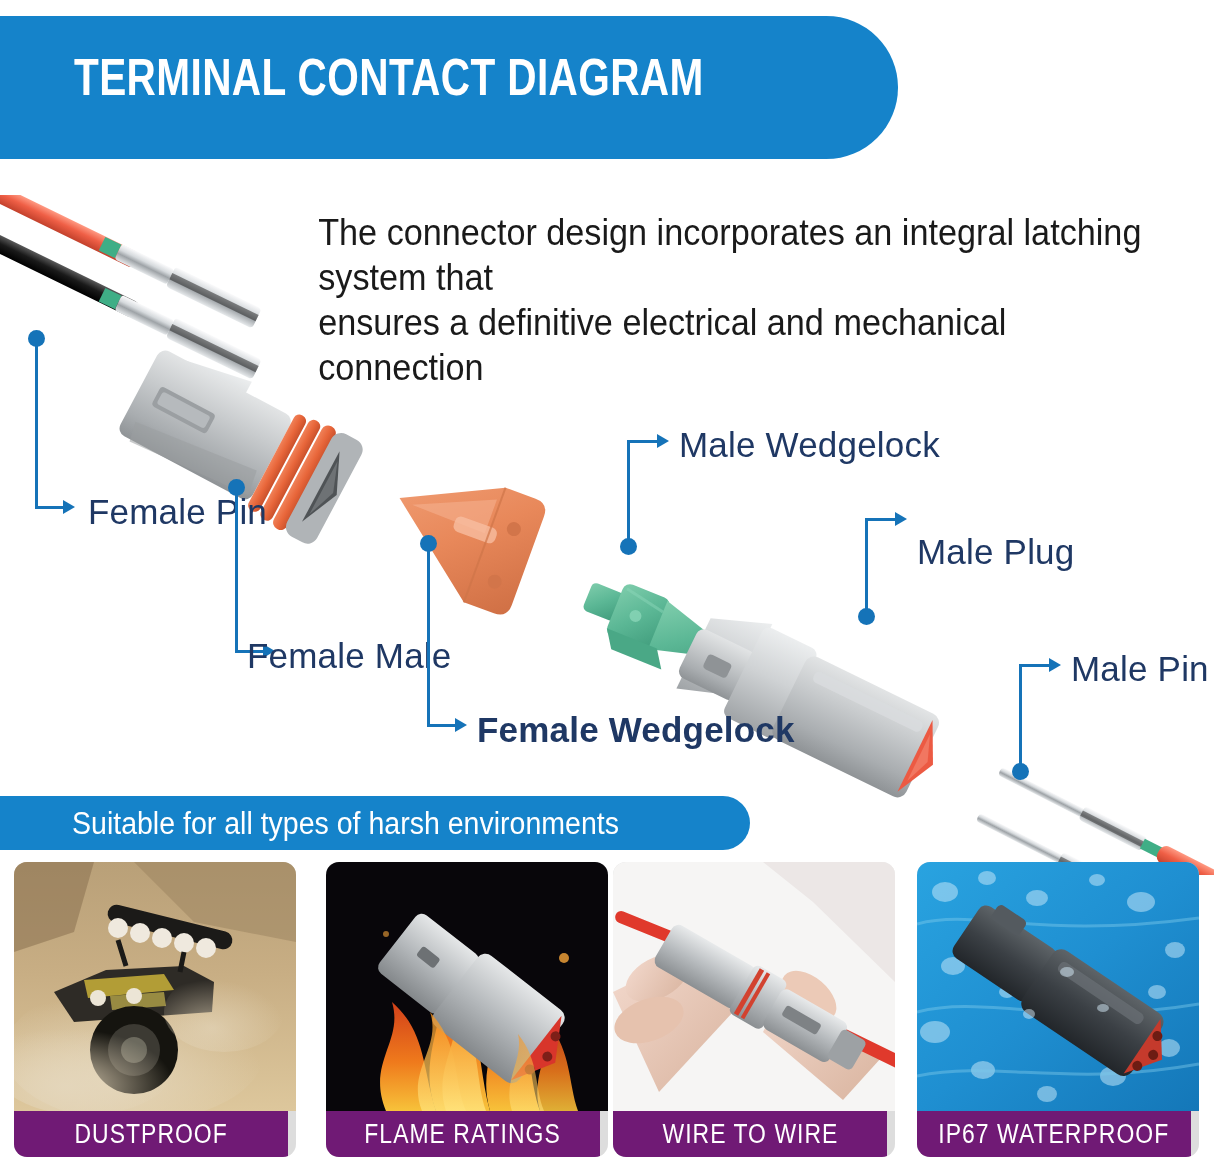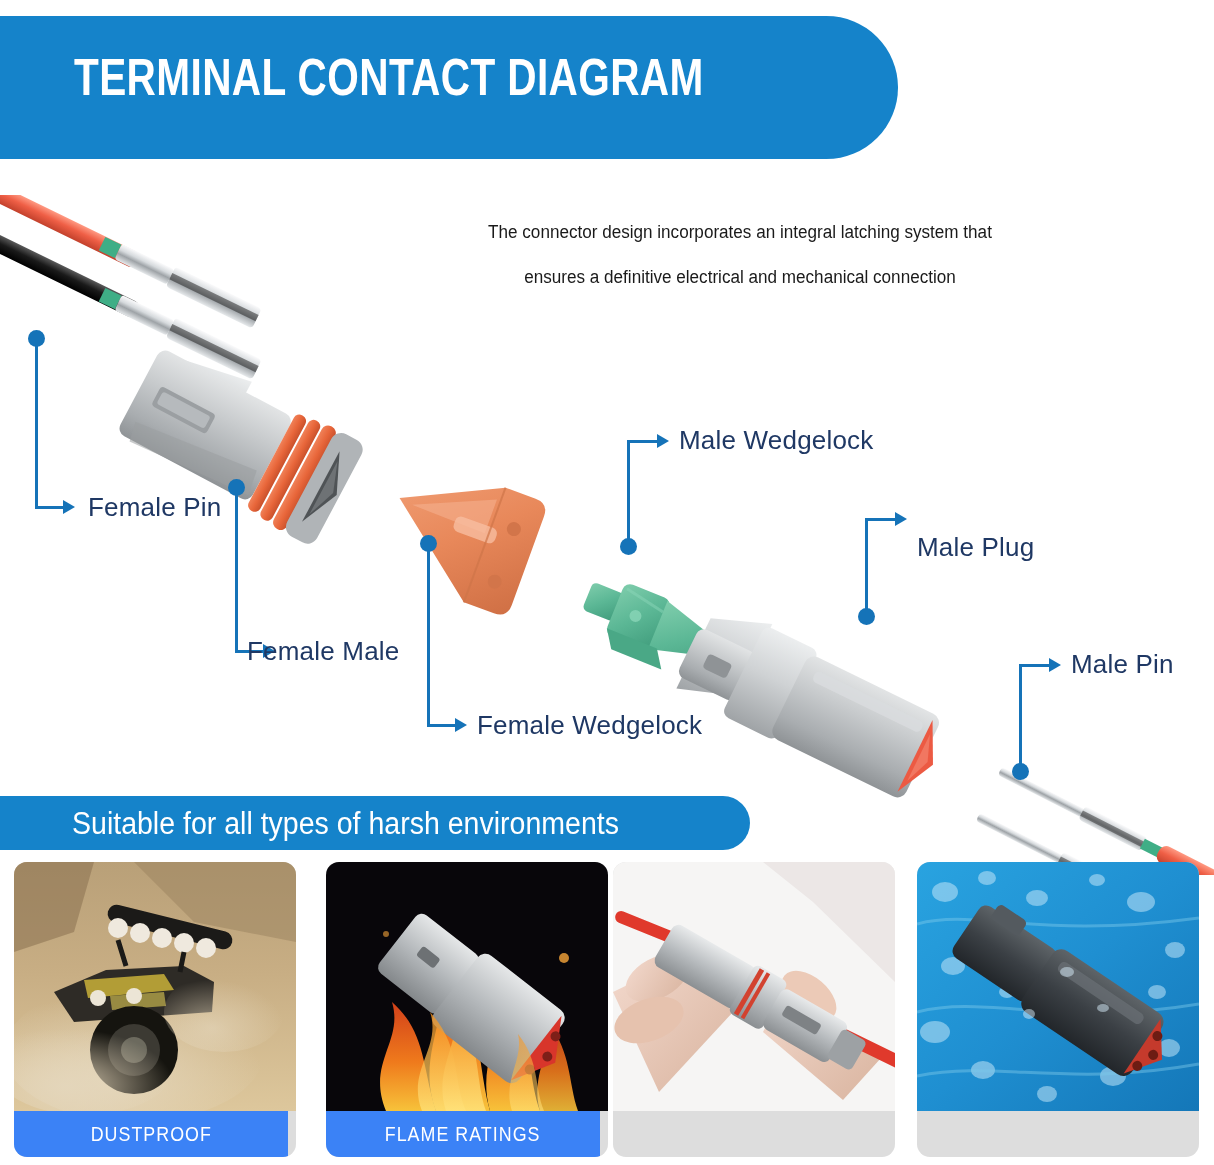--- a/index.html
+++ b/index.html
@@ -26,53 +26,53 @@
   }
   .sub-banner-text{
     position:absolute;left:72px;top:806px;
     font-size:31px;color:#ffffff;white-space:nowrap;
     transform:scaleX(.92);transform-origin:left center;
   }
 
   
   .intro{
     position:absolute;left:296px;top:210px;width:888px;
-    text-align:center;color:#1a1a1a;font-size:18px;line-height:45px;
+    text-align:left;color:#1a1a1a;font-size:36px;line-height:45px;
   }
   .intro div{transform:scaleX(.95);transform-origin:center;}
 
   
   .callout{position:absolute;}
   .c-dot{position:absolute;width:17px;height:17px;border-radius:50%;background:#1573b8;}
   .c-v{position:absolute;width:3px;background:#1573b8;}
   .c-h{position:absolute;height:3px;background:#1573b8;}
   .c-arrow{
     position:absolute;width:0;height:0;
     border-top:7px solid transparent;border-bottom:7px solid transparent;
     border-left:12px solid #1573b8;
   }
   .c-label{
     position:absolute;white-space:nowrap;color:#1f3864;
-    font-size:26px;letter-spacing:.2px;
+    font-size:35px;letter-spacing:.2px;
   }
 
   
   .part{position:absolute;}
 
   
   .cards{position:absolute;left:0;top:862px;width:1214px;height:300px;}
   .card{
     position:absolute;top:0;width:282px;height:295px;border-radius:13px;
     overflow:hidden;background:#ddd;
   }
   .card .photo{position:absolute;left:0;top:0;right:0;bottom:46px;overflow:hidden;}
   .card .cap{
-    position:absolute;left:0;right:8px;bottom:0;height:46px;background:#3b82f6;
+    position:absolute;left:0;right:8px;bottom:0;height:46px;background:#701a75;
     color:#fff;display:flex;align-items:center;justify-content:center;
-    font-size:21px;letter-spacing:1.2px;
+    font-size:27px;letter-spacing:1.2px;
     font-family:"Liberation Sans Narrow","Liberation Sans",sans-serif;
   }
   .card .cap span{transform:scaleX(.85);transform-origin:center;white-space:nowrap;}
 </style>
 </head>
 <body>
 
 <div class="stage">
 
   <div class="main-banner"></div>
@@ -236,21 +236,21 @@
     <div class="c-h" style="left:235px;top:650px;width:28px;"></div>
     <div class="c-arrow" style="left:263px;top:644px;"></div>
     <div class="c-label" style="left:247px;top:636px;">Female Male</div>
   </div>
 
   <div class="callout">
     <div class="c-dot" style="left:420px;top:535px;"></div>
     <div class="c-v" style="left:427px;top:549px;height:177px;"></div>
     <div class="c-h" style="left:427px;top:724px;width:28px;"></div>
     <div class="c-arrow" style="left:455px;top:718px;"></div>
-    <div class="c-label" style="left:477px;top:710px;">Female Wedgelock</div>
+    <div class="c-label" style="left:477px;top:710px;font-weight:bold;">Female Wedgelock</div>
   </div>
 
   <div class="callout">
     <div class="c-dot" style="left:620px;top:538px;"></div>
     <div class="c-v" style="left:627px;top:440px;height:104px;"></div>
     <div class="c-h" style="left:627px;top:440px;width:30px;"></div>
     <div class="c-arrow" style="left:657px;top:434px;"></div>
     <div class="c-label" style="left:679px;top:425px;">Male  Wedgelock</div>
   </div>
 
@@ -399,20 +399,23 @@
           <g transform="rotate(30 140 130)">
             <rect x="38" y="108" width="96" height="48" rx="8" fill="url(#bodyG)"></rect>
             <rect x="128" y="104" width="38" height="56" rx="6" fill="url(#bodyG)"></rect>
             <rect x="134" y="106" width="5" height="52" fill="#d2422f"></rect>
             <rect x="142" y="106" width="4" height="52" fill="#d2422f"></rect>
             <rect x="164" y="110" width="76" height="46" rx="7" fill="url(#bodyG)"></rect>
             <rect x="176" y="124" width="40" height="12" rx="3" fill="#7e8285"></rect>
             <rect x="236" y="116" width="28" height="34" rx="5" fill="#9da1a4"></rect>
           </g>
         </svg>
+      </div>
+      <div class="cap">
+        <span>WIRE TO WIRE</span>
       </div>
     </div>
 
     <div class="card" style="left:917px;">
       <div class="photo">
         <svg width="282" height="249" viewBox="0 0 282 249">
           <defs>
             <linearGradient id="waterG" x1="0" y1="0" x2="1" y2="1">
               <stop offset="0" stop-color="#29a3e0"></stop>
               <stop offset=".5" stop-color="#1f8fd1"></stop>
@@ -457,16 +460,19 @@
             <circle cx="256" cy="128" r="5" fill="#6d1c13"></circle>
             <circle cx="249" cy="146" r="5" fill="#6d1c13"></circle>
           </g>
           <g fill="#d8eefb" opacity=".5">
             <ellipse cx="150" cy="110" rx="7" ry="5"></ellipse>
             <ellipse cx="186" cy="146" rx="6" ry="4"></ellipse>
             <ellipse cx="112" cy="152" rx="6" ry="5"></ellipse>
           </g>
         </svg>
       </div>
+      <div class="cap">
+        <span>IP67 WATERPROOF</span>
+      </div>
     </div>
 
   </div>
 </div>
 
 </body></html>

